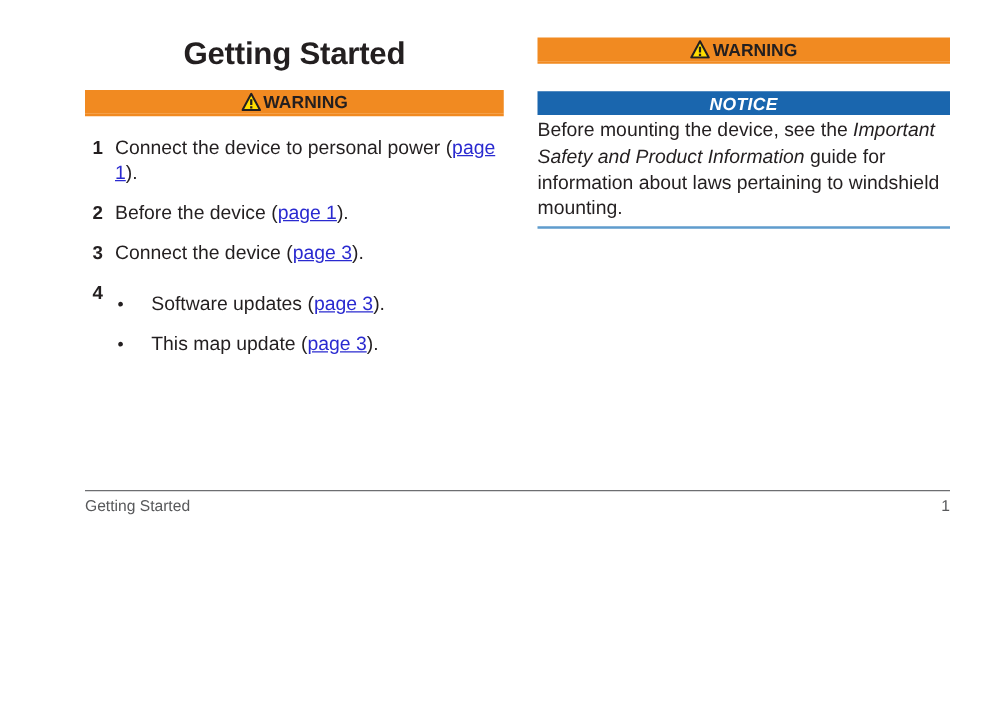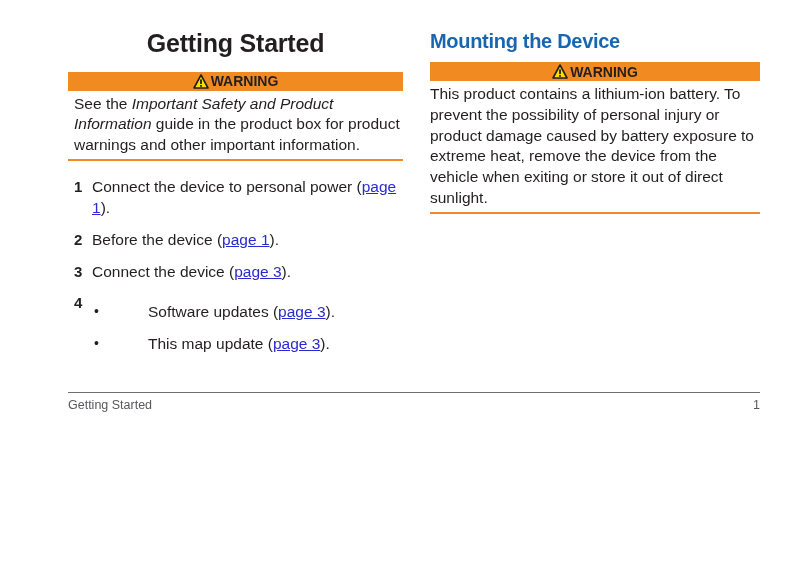--- a/index.html
+++ b/index.html
@@ -168,21 +168,20 @@
     font-size: 14px;
     line-height: 1.35;
     text-align: left;
     padding-left: 2px;
     box-sizing: border-box;
   }
   .subitem-text {
     flex: 1 1 auto;
     font-size: 15.5px;
     line-height: 1.35;
-    margin-left: 27px;
   }
   .xref {
     color: #2a2ad0;
   }
 
   
   .footer {
     position: absolute;
     left: 68px;
     right: 38px;
@@ -216,23 +215,20 @@
       <div class="alert alert-warning">
         <div class="alert-bar">
           <span class="warn-triangle">
             <svg viewBox="0 0 16 15" width="16" height="15" aria-hidden="true">
               <path d="M8 1 L15 14 L1 14 Z" fill="#ffdd00" stroke="#231f20" stroke-width="1.6" stroke-linejoin="round"></path>
               <rect x="7.1" y="5.4" width="1.8" height="4.6" fill="#231f20"></rect>
               <rect x="7.1" y="11.0" width="1.8" height="1.8" fill="#231f20"></rect>
             </svg>
           </span>
           <span class="alert-bar-label">WARNING</span>
-        </div>
-        <div class="alert-body">
-          <span>See the </span><em>Important Safety and Product Information</em><span> guide in the product box for product warnings and other important information.</span>
         </div>
         <div class="alert-rule"></div>
       </div>
 
       <ol class="steps">
 
         <li class="step">
           <span class="step-num">1</span>
           <span class="step-text"><span>Connect the device to personal power (</span><a class="xref" href="#">page 1</a><span>).</span></span>
         </li>
@@ -261,37 +257,44 @@
               </li>
             </ul>
           </span>
         </li>
 
       </ol>
     </div>
 
     <div class="col col-right">
 
-      <h2 class="section-title">Mounting the Device</h2>
 
       <div class="alert alert-warning">
         <div class="alert-bar">
           <span class="warn-triangle">
             <svg viewBox="0 0 16 15" width="16" height="15" aria-hidden="true">
               <path d="M8 1 L15 14 L1 14 Z" fill="#ffdd00" stroke="#231f20" stroke-width="1.6" stroke-linejoin="round"></path>
               <rect x="7.1" y="5.4" width="1.8" height="4.6" fill="#231f20"></rect>
               <rect x="7.1" y="11.0" width="1.8" height="1.8" fill="#231f20"></rect>
             </svg>
           </span>
           <span class="alert-bar-label">WARNING</span>
         </div>
-        <div class="alert-body">This product contains a lithium-ion battery. To prevent the possibility of personal injury or product damage caused by battery exposure to extreme heat, remove the device from the vehicle when exiting or store it out of direct sunlight.</div>
         <div class="alert-rule"></div>
       </div>
 
+      <div class="alert alert-notice" style="margin-top:22px;">
+        <div class="alert-bar">
+          <span class="alert-bar-label">NOTICE</span>
+        </div>
+        <div class="alert-body">
+          <span>Before mounting the device, see the </span><em>Important Safety and Product Information</em><span> guide for information about laws pertaining to windshield mounting.</span>
+        </div>
+        <div class="alert-rule"></div>
+      </div>
 
     </div>
   </div>
 
   <div class="footer">
     <div class="footer-rule"></div>
     <div class="footer-row">
       <span>Getting Started</span>
       <span>1</span>
     </div>

